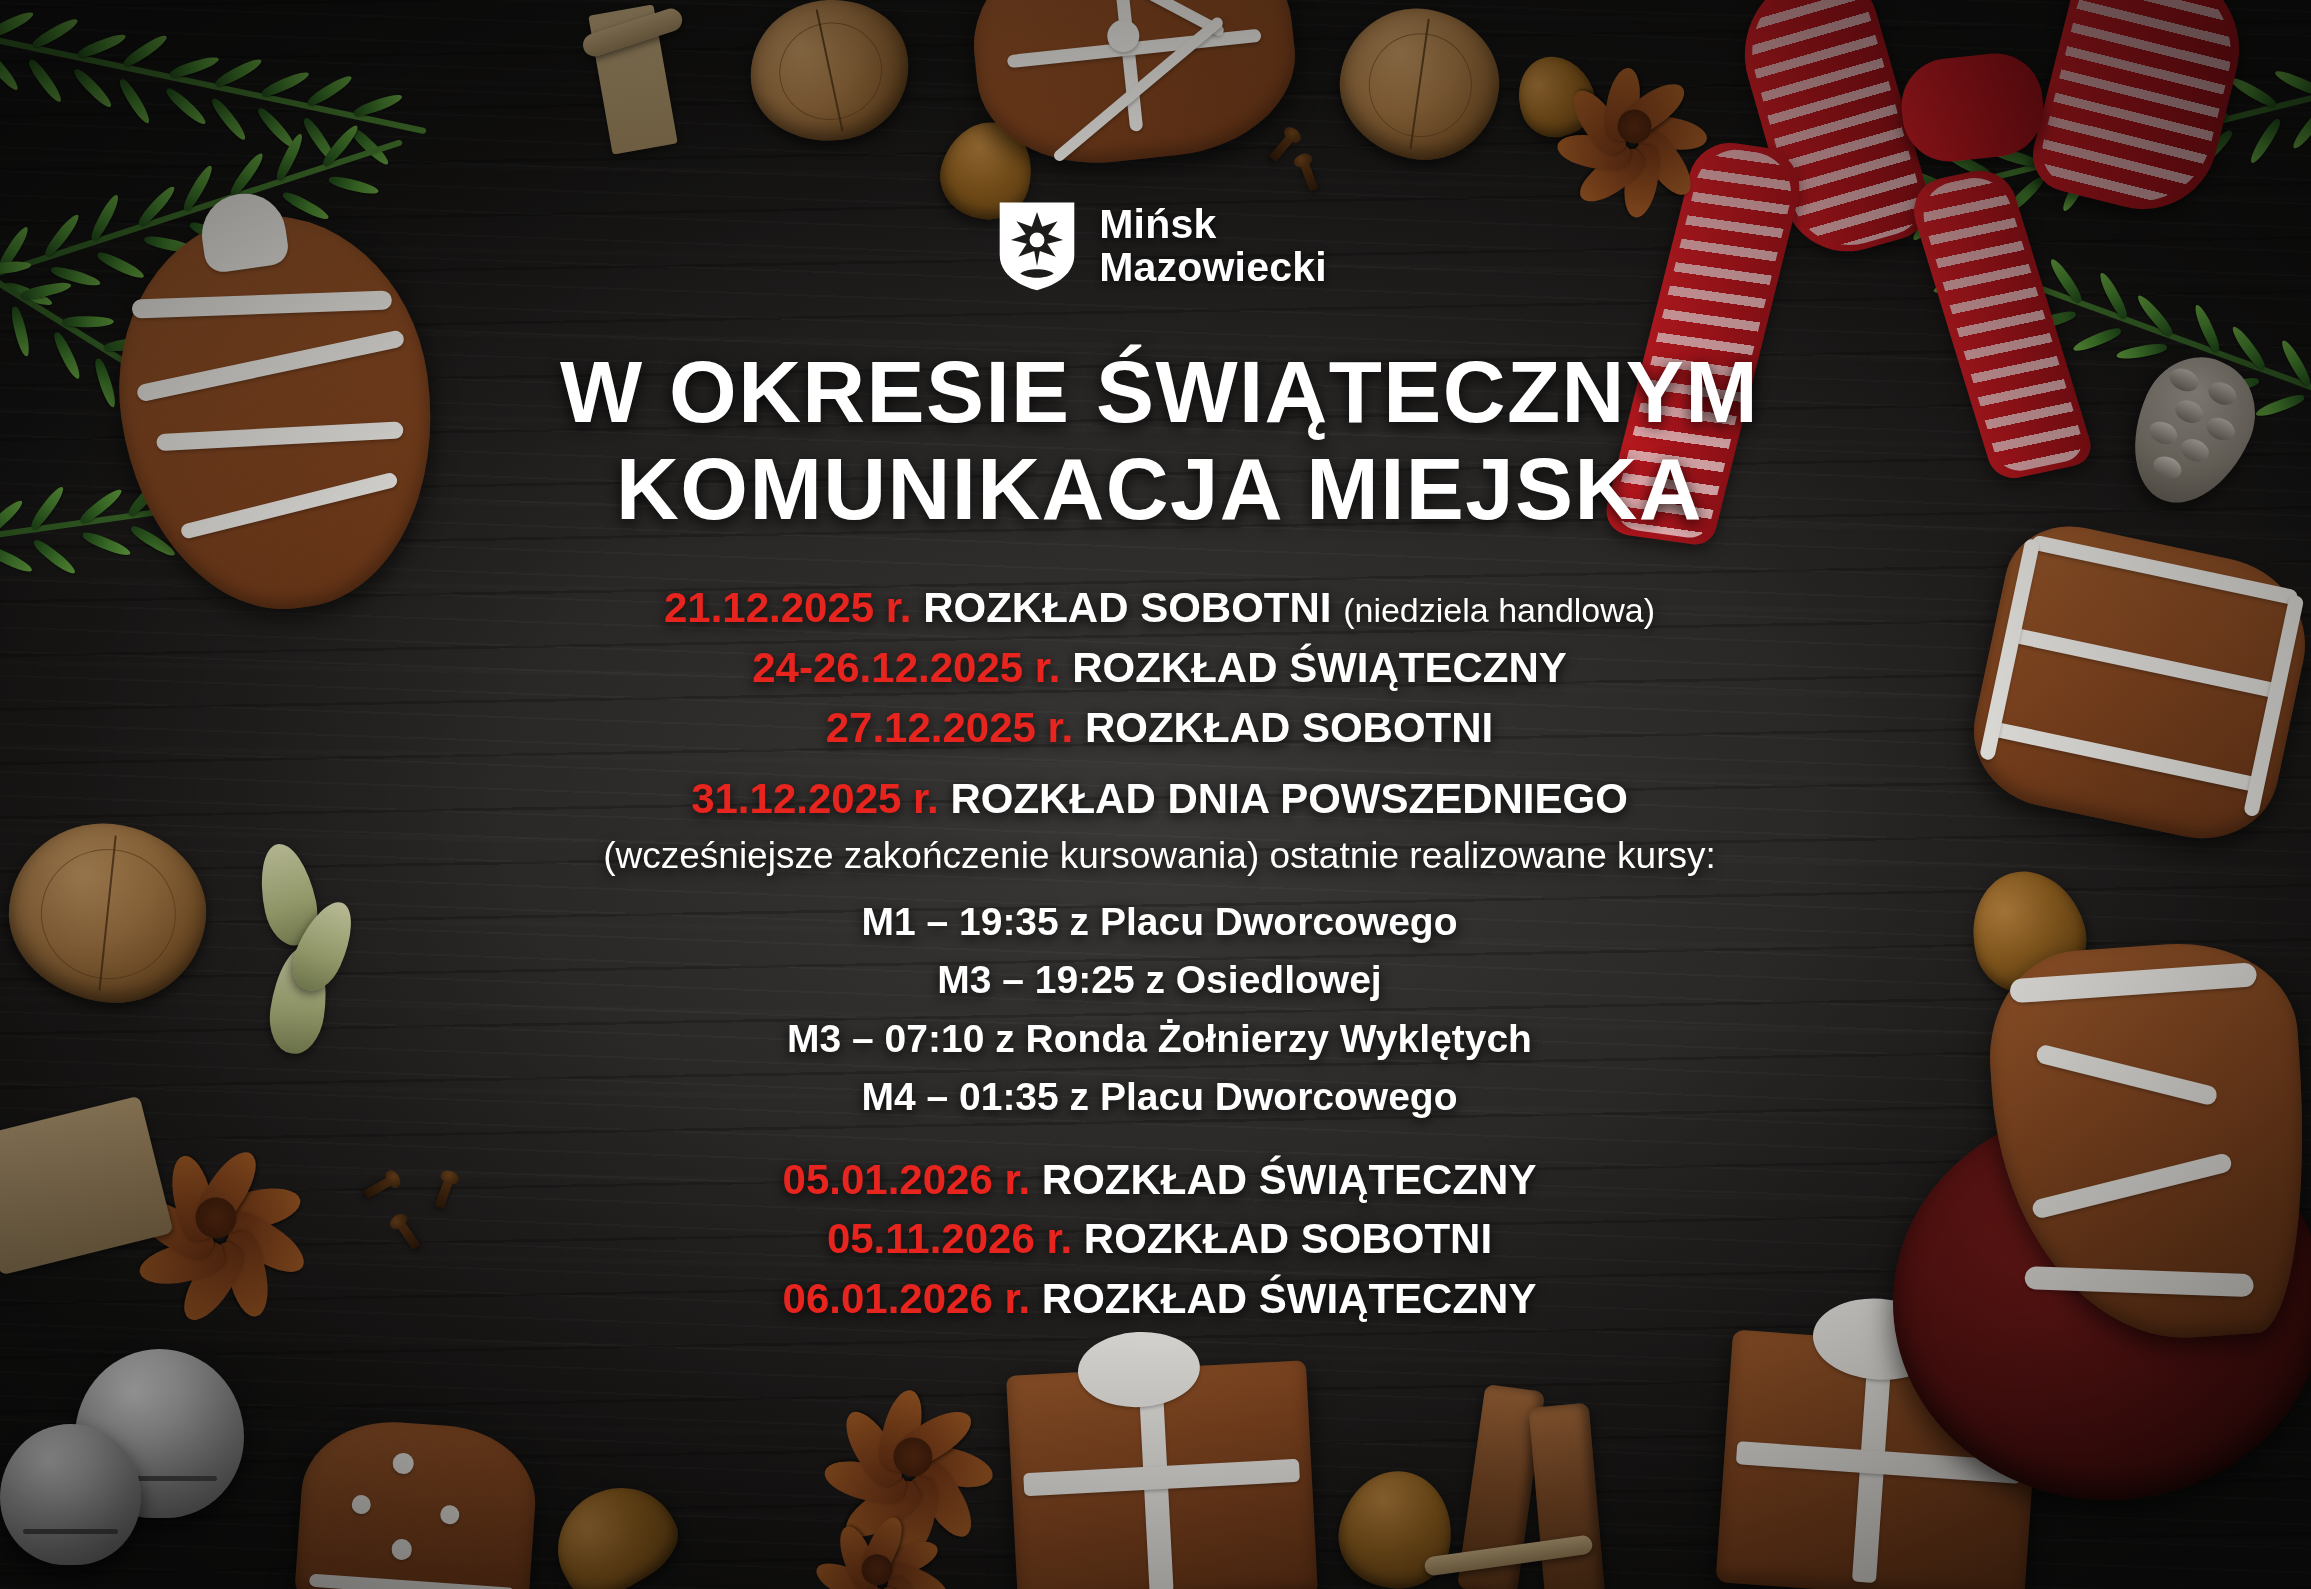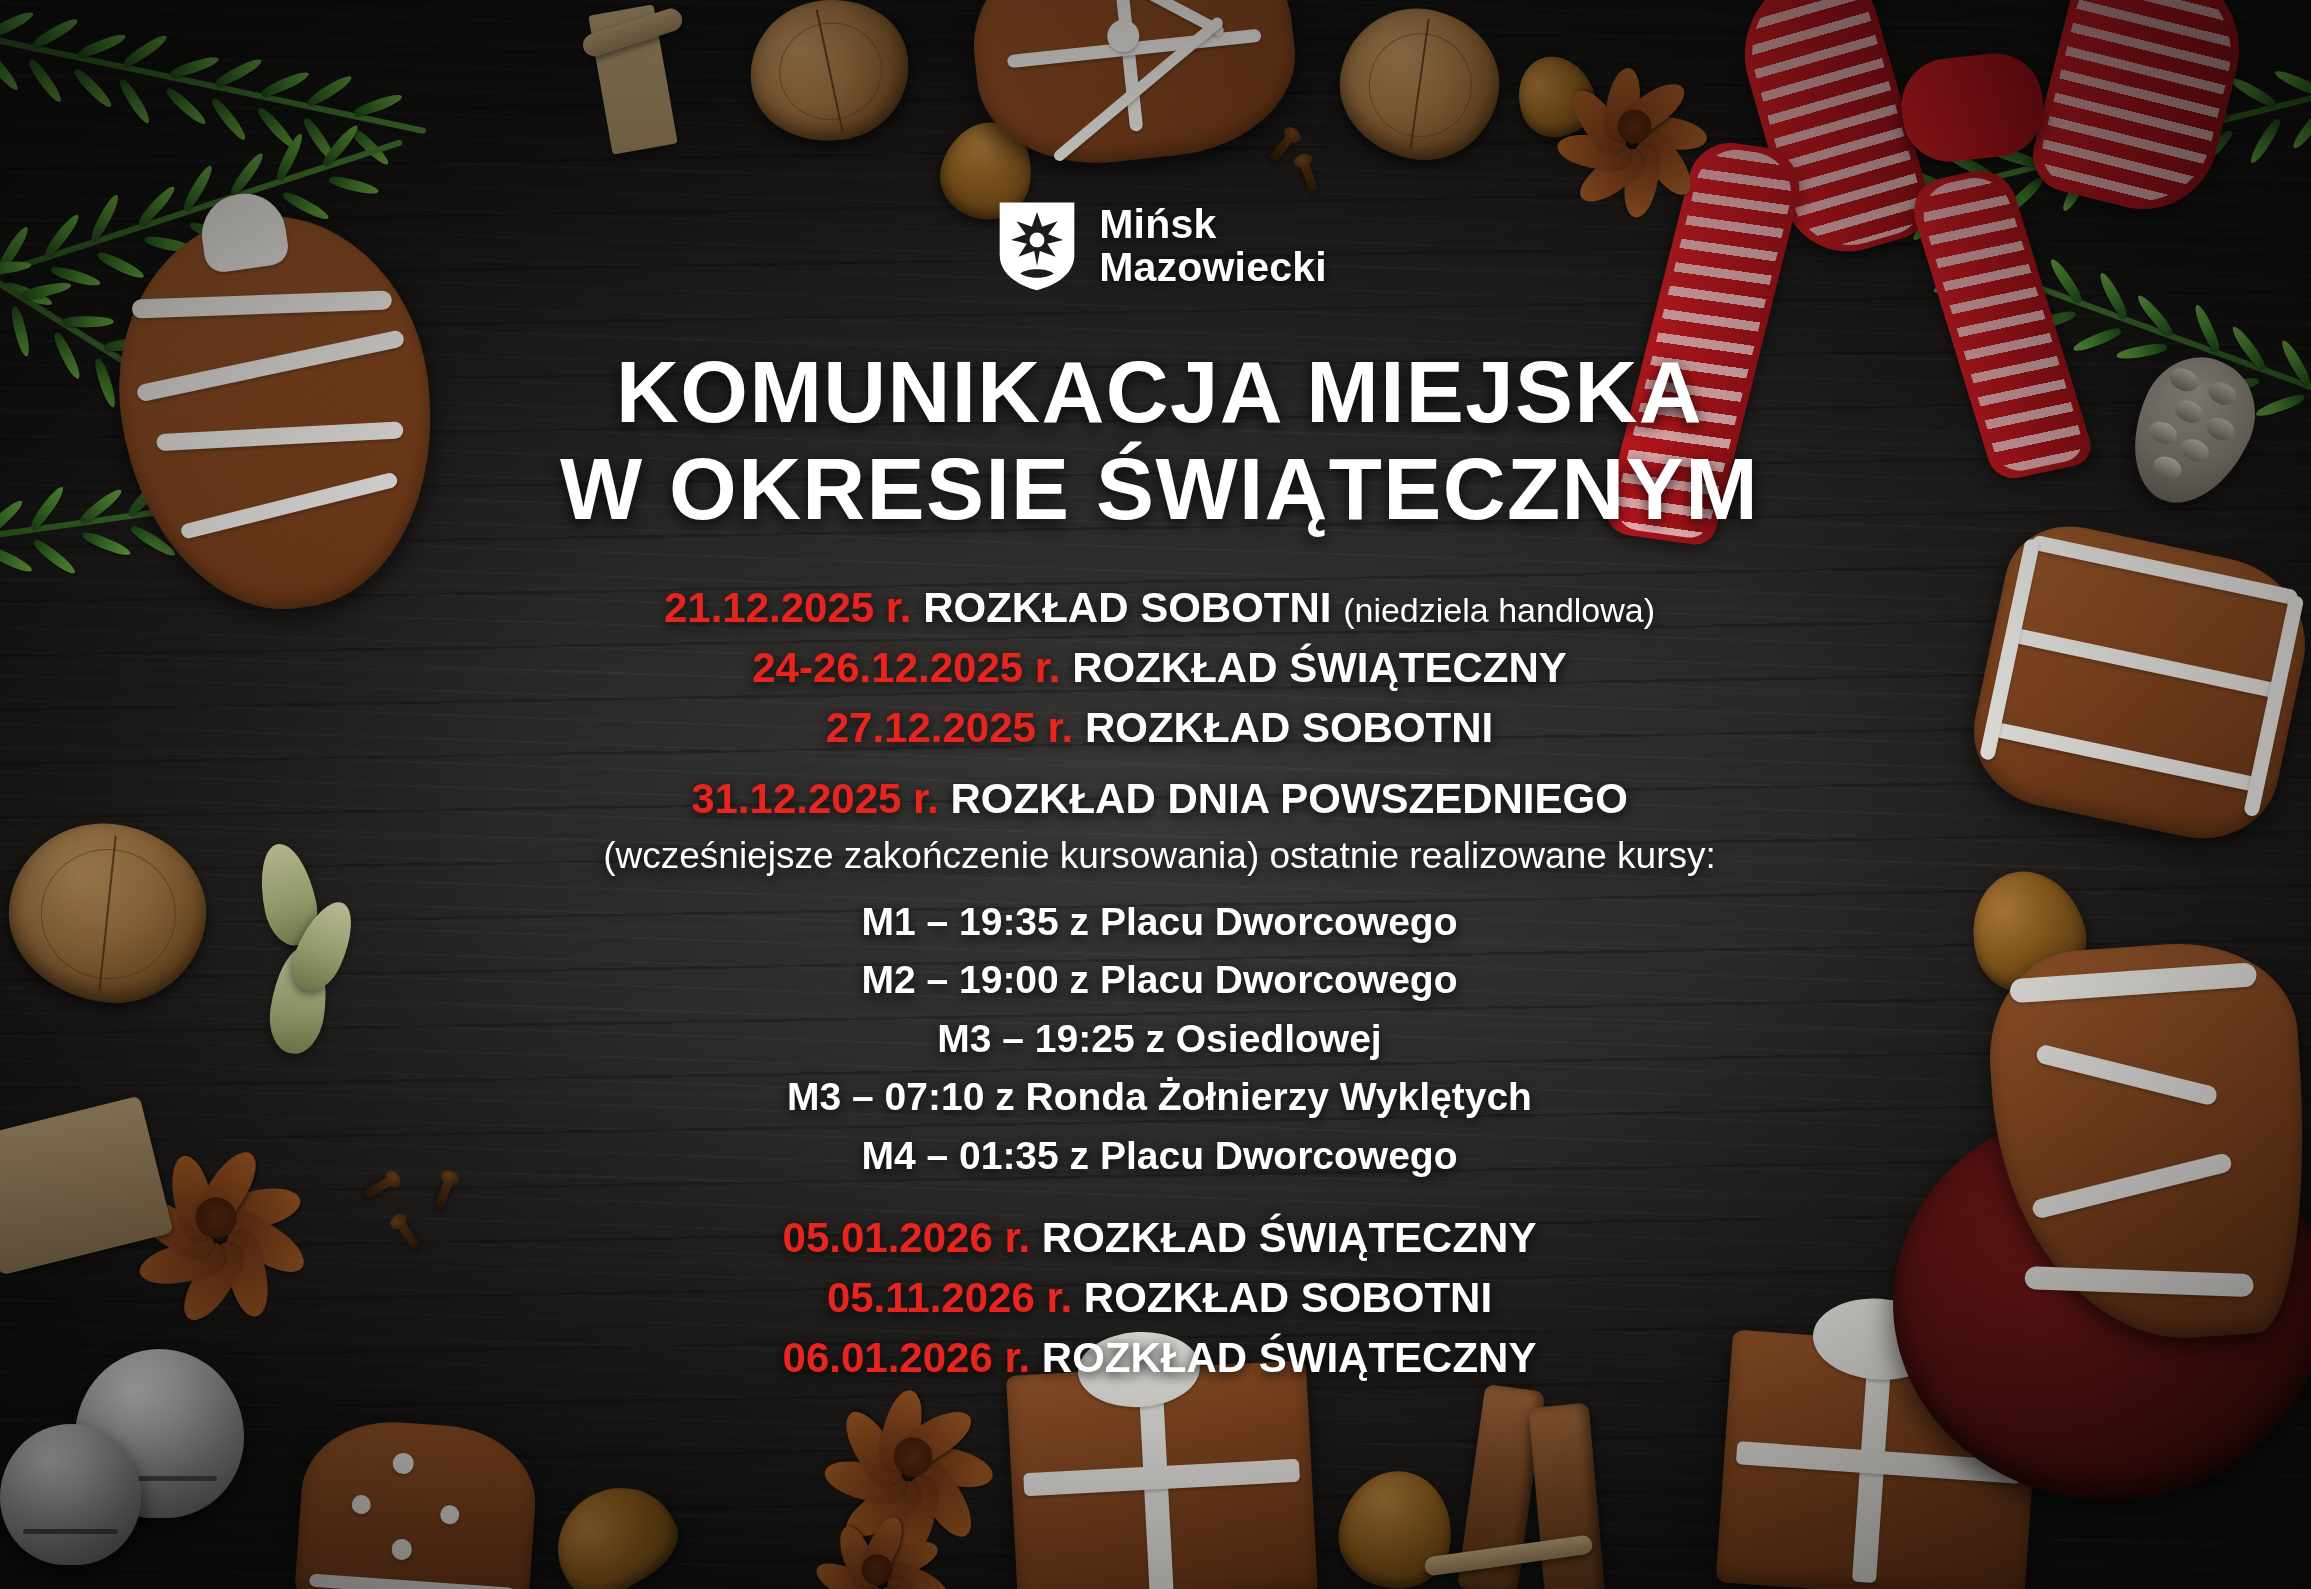--- a/index.html
+++ b/index.html
@@ -612,22 +612,22 @@
           <path d="M30 82 C38 76 58 76 66 82 C58 88 38 88 30 82 Z" fill="#1e1c1b"></path>
         </svg>
       </span>
       <span class="brand-text">
         <span>Mińsk</span><br>
         <span>Mazowiecki</span>
       </span>
     </div>
 
     <div class="headline">
+      <div>W OKRESIE ŚWIĄTECZNYM</div>
       <div>KOMUNIKACJA MIEJSKA</div>
-      <div>W OKRESIE ŚWIĄTECZNYM</div>
     </div>
 
     <div class="schedule">
 
       <div class="row">
         <span class="date">21.12.2025 r.</span>
         <span class="label">ROZKŁAD SOBOTNI</span>
         <span class="note">(niedziela handlowa)</span>
       </div>
 
@@ -650,24 +650,20 @@
 
       <div class="subnote">(wcześniejsze zakończenie kursowania) ostatnie realizowane kursy:</div>
     </div>
 
     <div class="courses">
       <div class="course">
         <span class="code">M1 – 19:35</span>
         <span class="from">z Placu Dworcowego</span>
       </div>
       <div class="course">
-        <span class="code">M2 – 19:00</span>
-        <span class="from">z Placu Dworcowego</span>
-      </div>
-      <div class="course">
         <span class="code">M3 – 19:25</span>
         <span class="from">z Osiedlowej</span>
       </div>
       <div class="course">
         <span class="code">M3 – 07:10</span>
         <span class="from">z Ronda Żołnierzy Wyklętych</span>
       </div>
       <div class="course">
         <span class="code">M4 – 01:35</span>
         <span class="from">z Placu Dworcowego</span>

